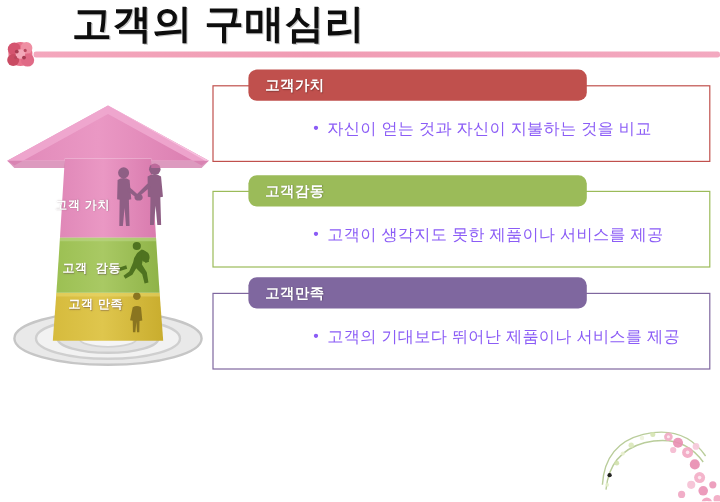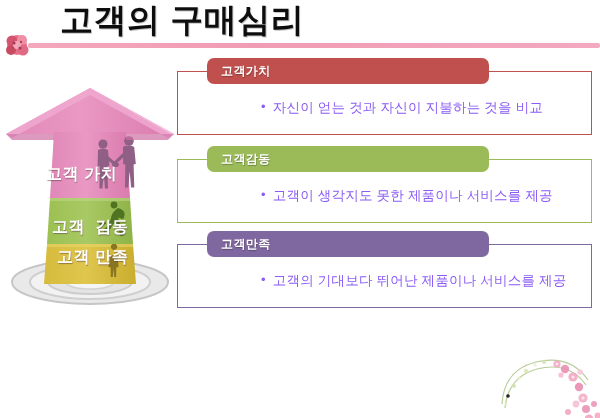--- a/index.html
+++ b/index.html
@@ -54,21 +54,21 @@
     position: absolute;
     left: 2px;
     top: 84px;
     width: 176px;
     height: 222px;
   }
   .seg-label {
     position: absolute;
     color: #ffffff;
     font-weight: bold;
-    font-size: 16px;
+    font-size: 10px;
     letter-spacing: 0.6px;
     text-shadow: 0.5px 0.5px 1px rgba(90,60,70,0.55);
     white-space: nowrap;
   }
   #label-value  { left: 46px; top: 164px; }
   #label-delight{ left: 52px; top: 217px; font-family: Liberation Mono, monospace; }
   #label-satis  { left: 57px; top: 247px; }
 
   
   .block {

